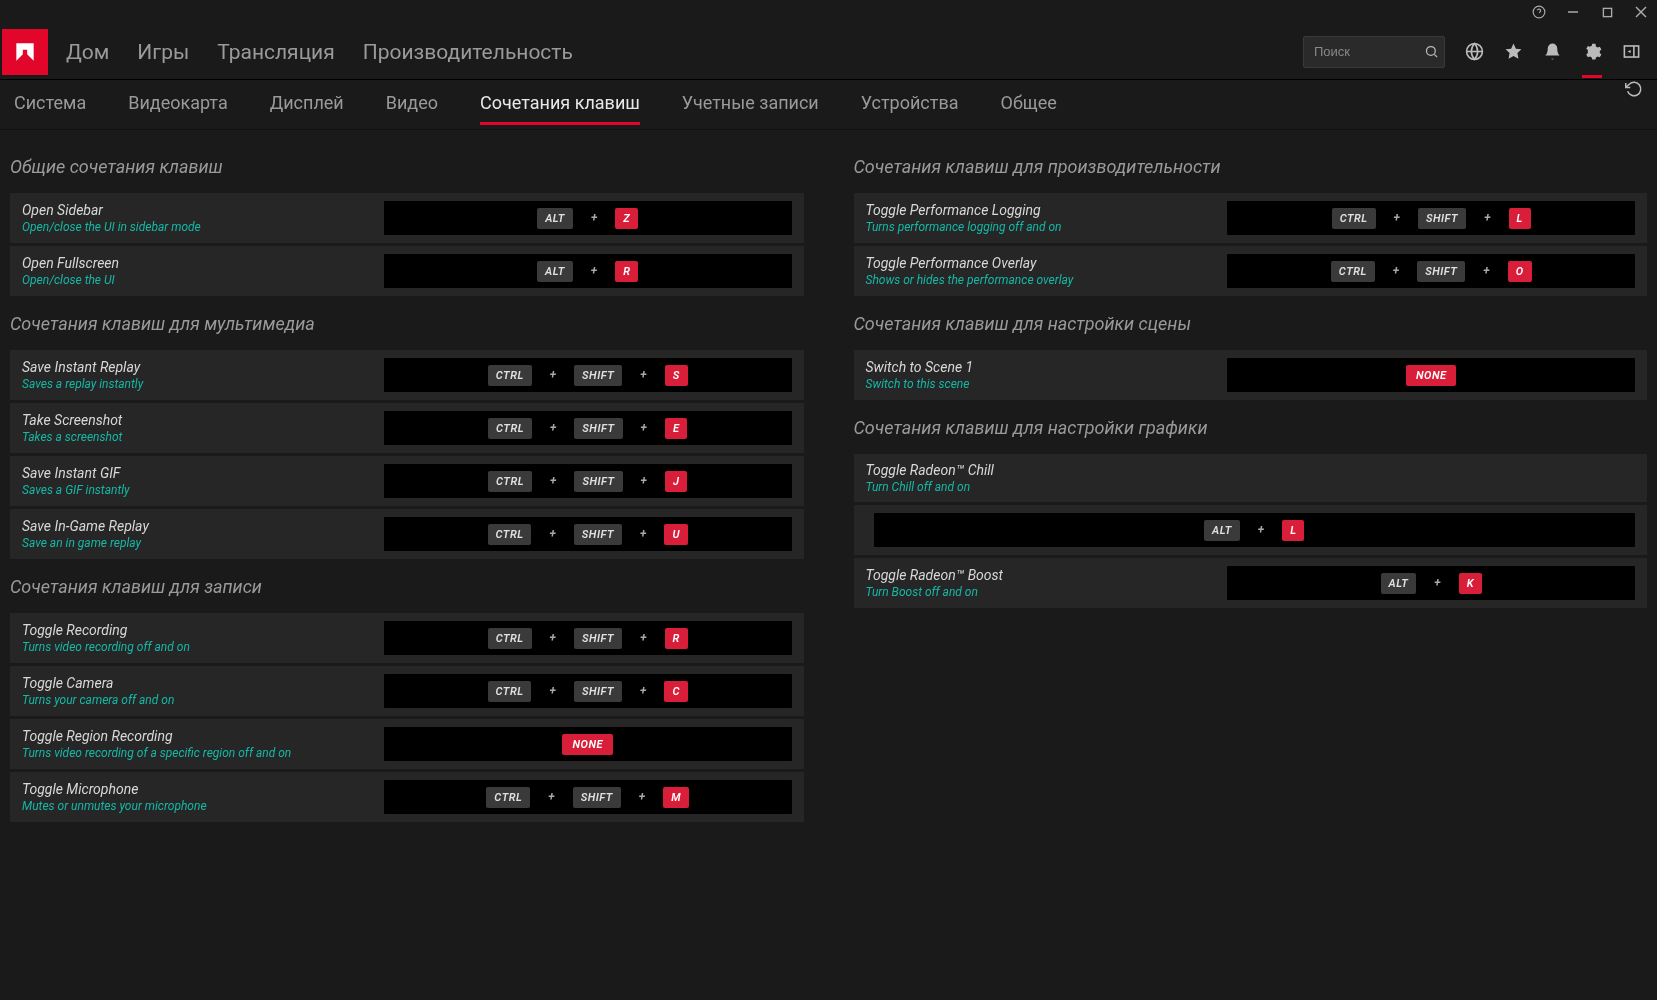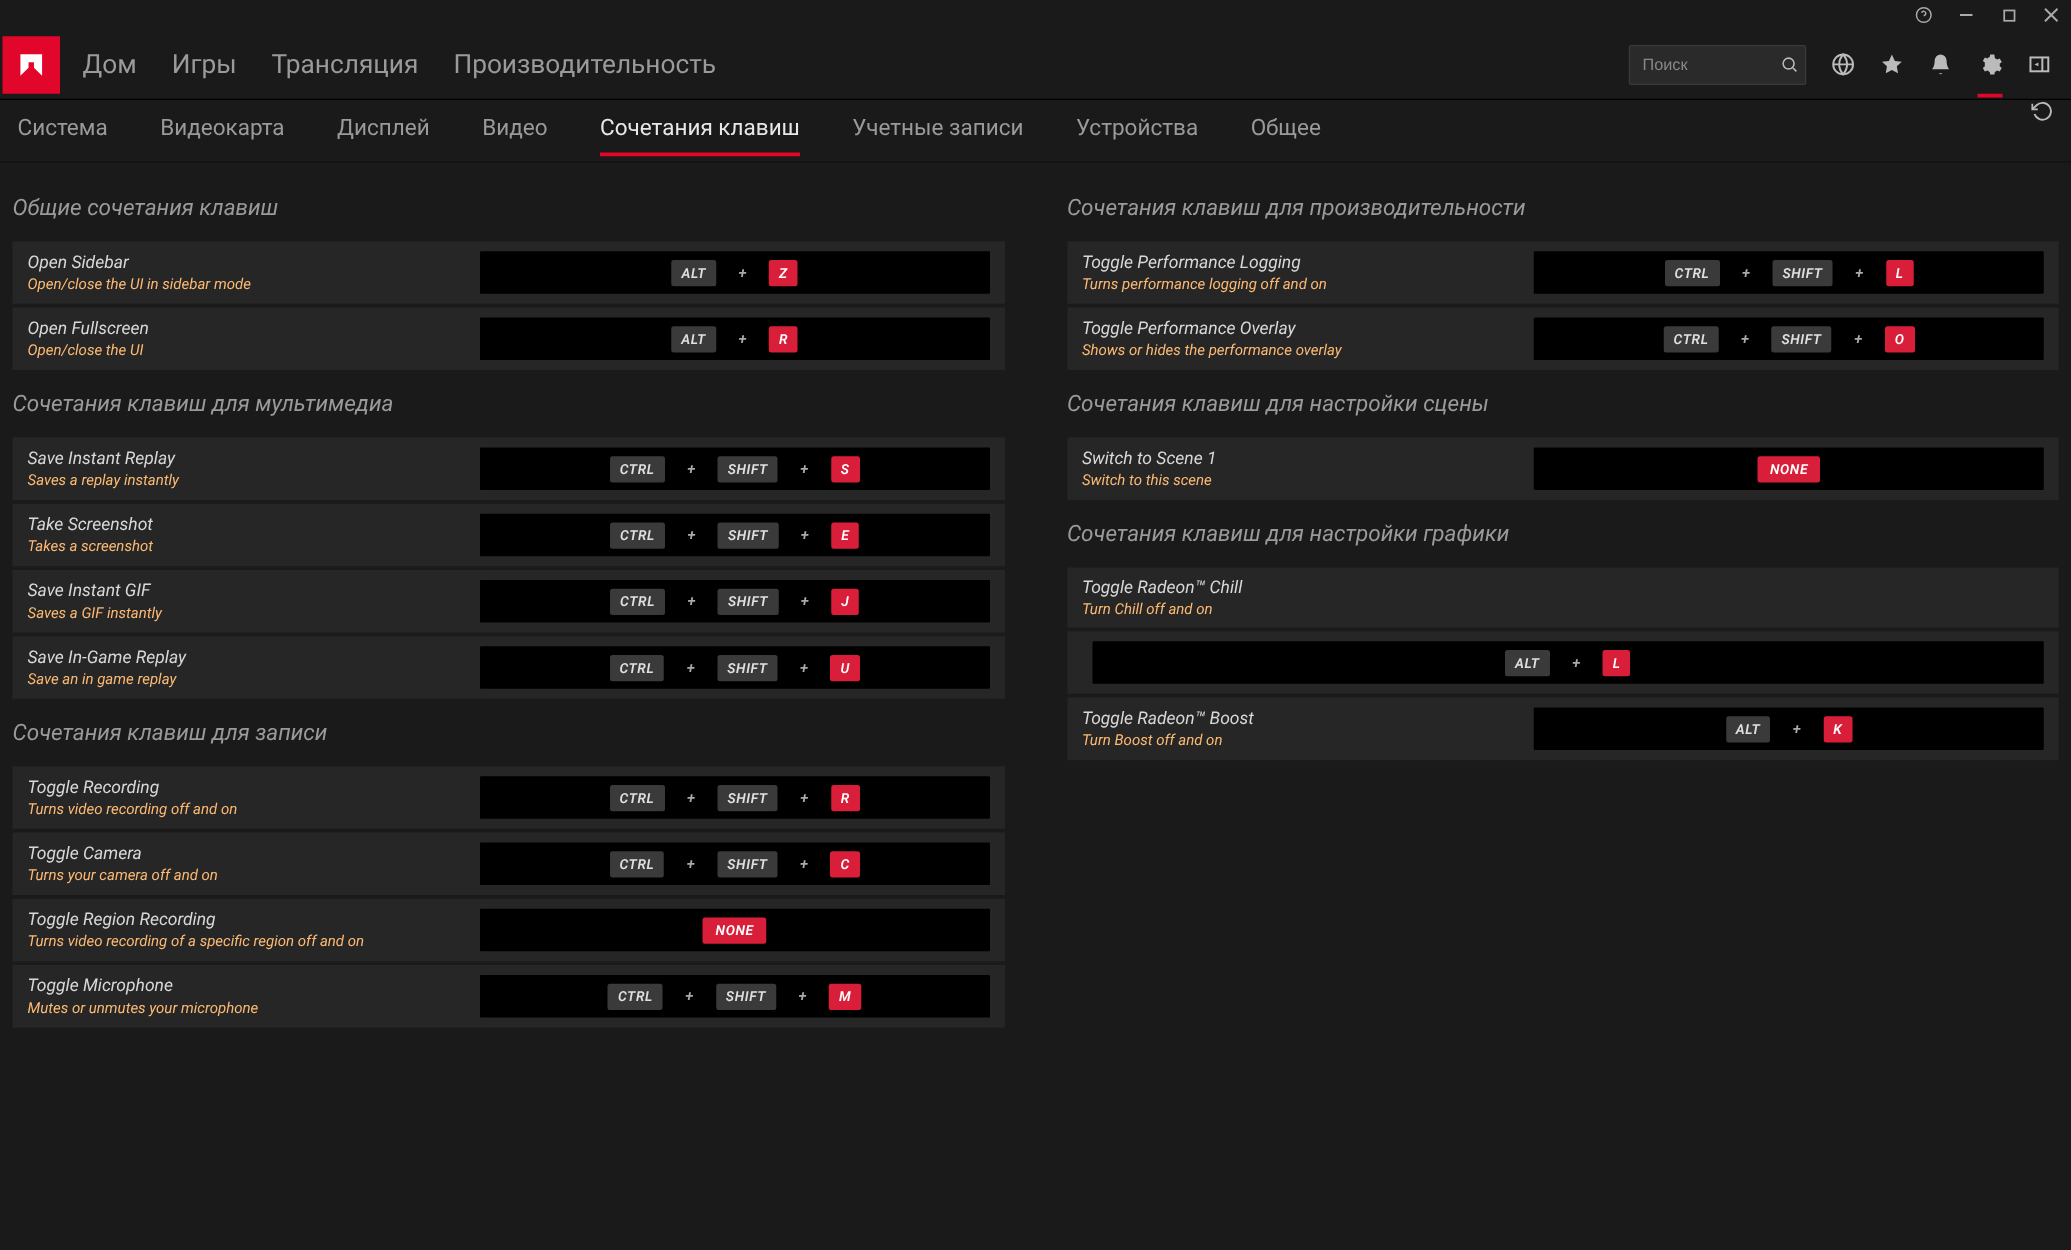--- a/index.html
+++ b/index.html
@@ -68,21 +68,21 @@
   .section-title { font-size: 18px; color: #9a9a9a; margin: 16px 0 16px 0; font-weight: 400;}
   .section-title.first { margin-top: 0; }
   .hotkey-list { display: flex; flex-direction: column; gap: 2px; }
   .hotkey-row {
     background: #262626; display: flex; align-items: center;
     padding: 8px 12px; min-height: 48px;
     border-bottom: 1px solid #1a1a1a;
   }
   .hotkey-labels { flex: 0 0 46%; }
   .hotkey-title { font-size: 14px; color: #d8d8d8; }
-  .hotkey-desc { font-size: 12px; color: #fdba74; margin-top: 2px; }
+  .hotkey-desc { font-size: 12px; color: #14b8a6; margin-top: 2px; }
   .hotkey-keys {
     flex: 1; display: flex; align-items: center; justify-content: center; gap: 18px;
     background: #000000; height: 34px; border-radius: 1px; margin-left: 8px;
     padding: 0 12px;
   }
   .key {
     background: #3a3a3a; color: #e0e0e0; font-size: 11px; font-weight: 600;
     padding: 4px 8px; border-radius: 2px; letter-spacing: 0.5px;
     min-width: 22px; text-align: center;
   }

